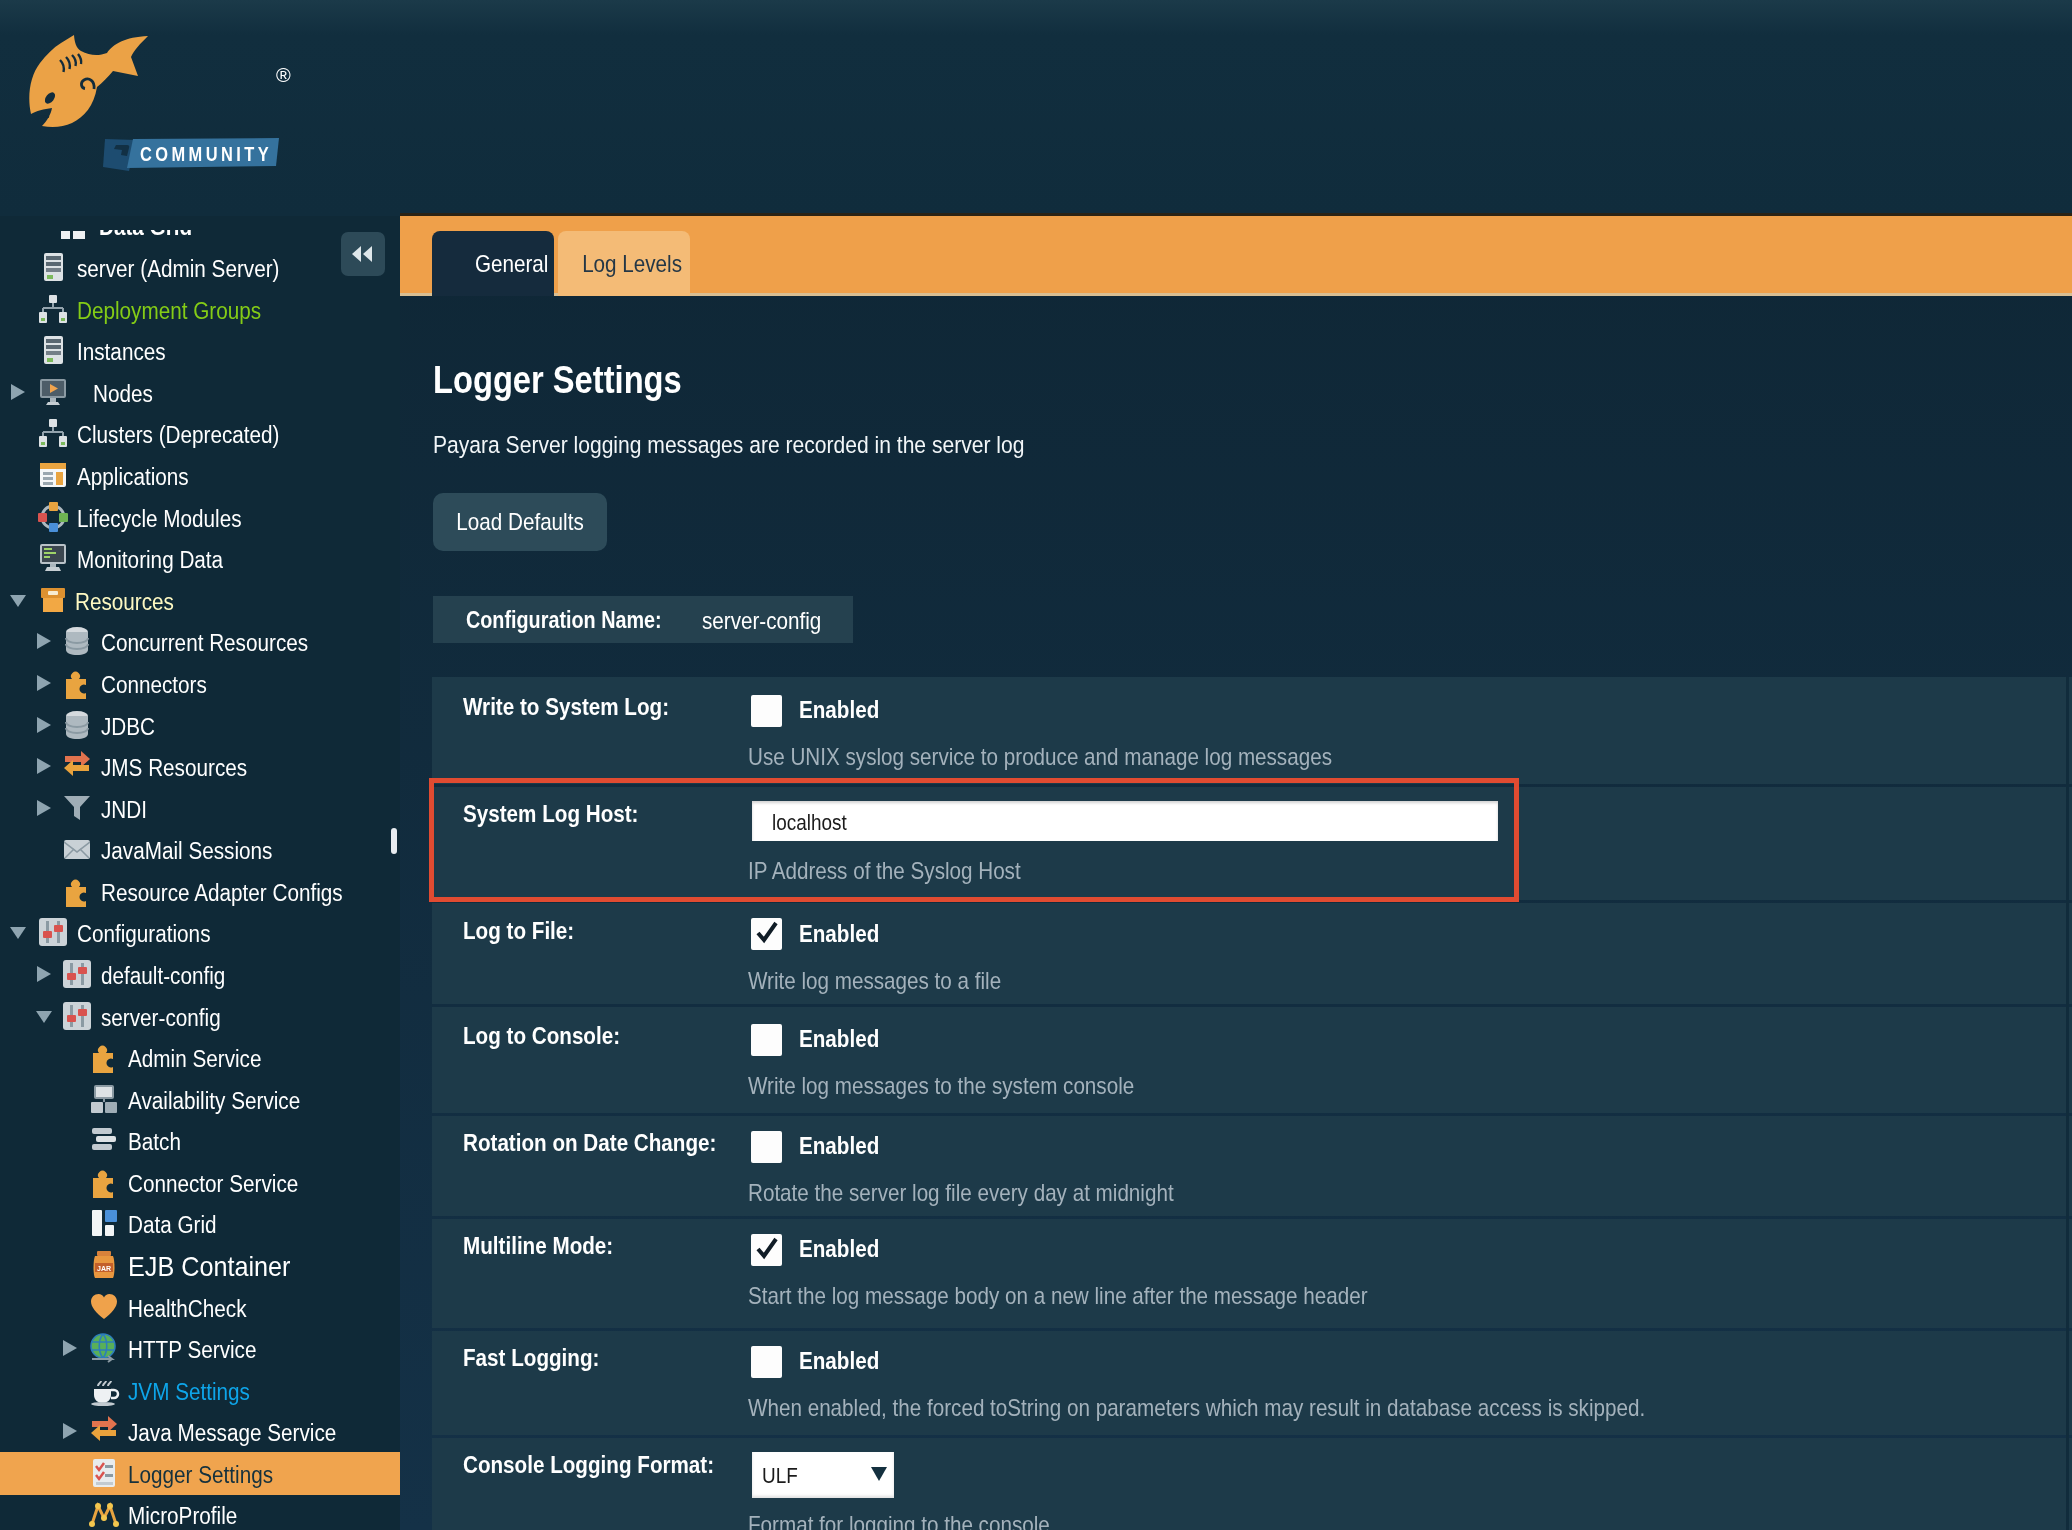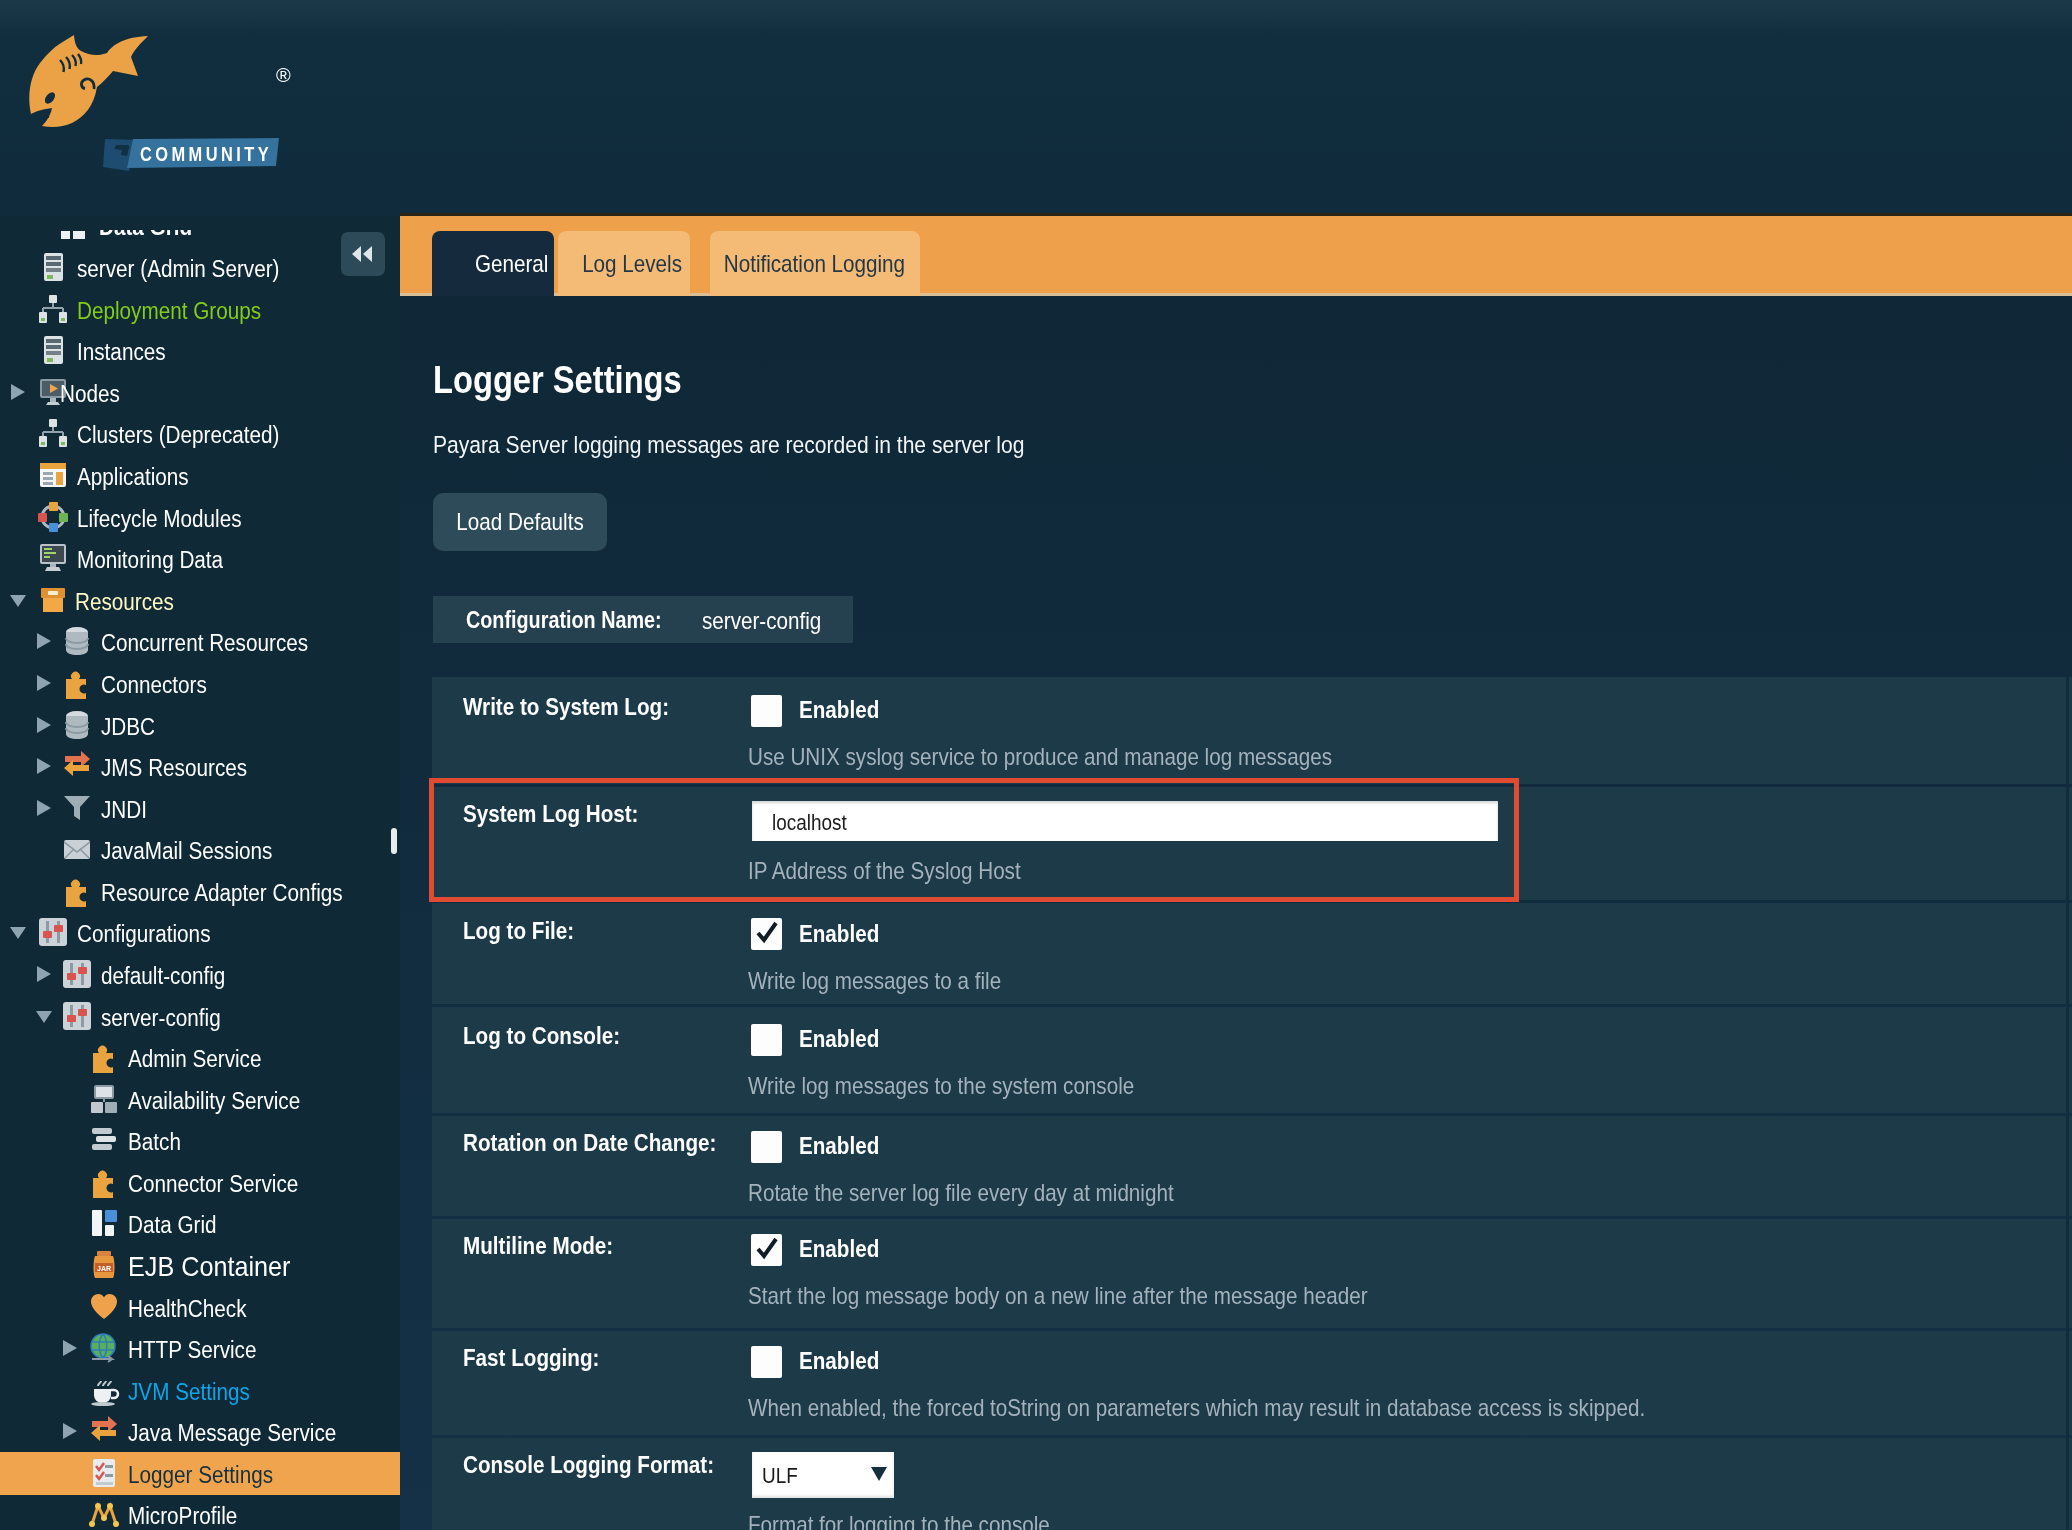--- a/index.html
+++ b/index.html
@@ -95,21 +95,21 @@
 <svg class="abs" style="left:10px; top:167px;" width="16" height="18" viewBox="0 0 16 18">
       <polygon points="1,1 15,9 1,17" fill="#8ea4b0"></polygon>
     </svg>
 <svg class="abs" style="left:37px; top:160px;" width="32" height="32" viewBox="0 0 32 32">
       <rect x="3" y="3" width="26" height="19" rx="2" fill="#8b9aa3"></rect>
       <rect x="5" y="5" width="22" height="15" fill="#4d5d68"></rect>
       <polygon points="13,8 21,12.5 13,17" fill="#f0a44e"></polygon>
       <rect x="13" y="22" width="6" height="4" fill="#aab6bd"></rect>
       <polygon points="9,29 23,29 21,26 11,26" fill="#c6ced3"></polygon>
     </svg>
-<div class="abs" style="left:60px; top:163px; font-size:23px; line-height:30px; color:#ffffff;"><span class="sx">Nodes</span></div>
+<div class="abs" style="left:93px; top:163px; font-size:23px; line-height:30px; color:#ffffff;"><span class="sx">Nodes</span></div>
 <svg class="abs" style="left:37px; top:201px;" width="32" height="32" viewBox="0 0 32 32">
       <rect x="12" y="2" width="8" height="8" rx="1" fill="#dde2e5"></rect>
       <path d="M16 10 V15 M6 15 H26 M6 15 V19 M26 15 V19" stroke="#93a3ad" stroke-width="2" fill="none"></path>
       <rect x="2" y="19" width="8" height="11" rx="1" fill="#dde2e5"></rect>
       <rect x="22" y="19" width="8" height="11" rx="1" fill="#dde2e5"></rect>
       <rect x="4" y="25" width="4" height="3" fill="#7cb95c"></rect>
       <rect x="24" y="25" width="4" height="3" fill="#7cb95c"></rect>
     </svg>
 <div class="abs" style="left:77px; top:204px; font-size:23px; line-height:30px; color:#ffffff;"><span class="sx">Clusters (Deprecated)</span></div>
 <svg class="abs" style="left:37px; top:243px;" width="32" height="32" viewBox="0 0 32 32">
@@ -331,23 +331,20 @@
 <div id="main">
   <div class="abs" style="left:0px; top:-3px; width:1672px; height:3px; background:#2b2315;"></div>
   <div id="tabbar">
     <div style="position:absolute; left:0; bottom:0; width:1672px; height:3px; background:#d9bf93;"></div>
     <div class="tab active" style="left:32px; width:122px; padding-left:27px;">
         <span class="txc">General</span>
       </div>
     <div class="tab" style="left:158px; width:132px;">
         <span class="txc">Log Levels</span>
       </div>
-    <div class="tab" style="left:310px; width:210px;">
-        <span class="txc">Notification Logging</span>
-      </div>
   </div>
 </div>
 
 <div class="abs" style="left:433px; top:359px; font-size:38px; font-weight:bold; color:#ffffff;"><span class="txb">Logger Settings</span></div>
 <div class="abs" style="left:433px; top:431px; font-size:24.5px; color:#f2f6f8;"><span class="tx">Payara Server logging messages are recorded in the server log</span></div>
 
 <div class="abs" style="left:433px; top:493px; width:174px; height:58px; background:#2d4b59; border-radius:10px; color:#ffffff; font-size:24px; display:flex; align-items:center; justify-content:center;">
     <span class="txc">Load Defaults</span>
   </div>
 

